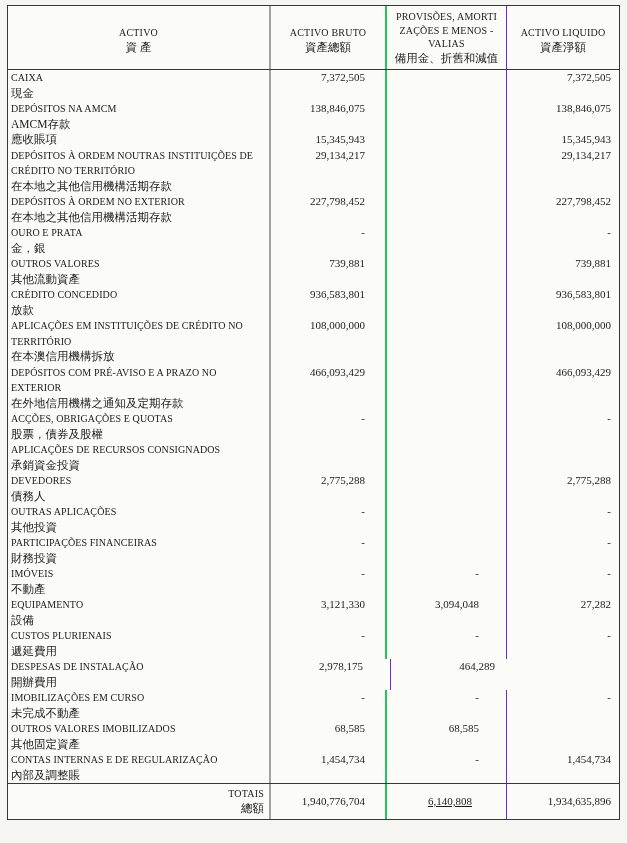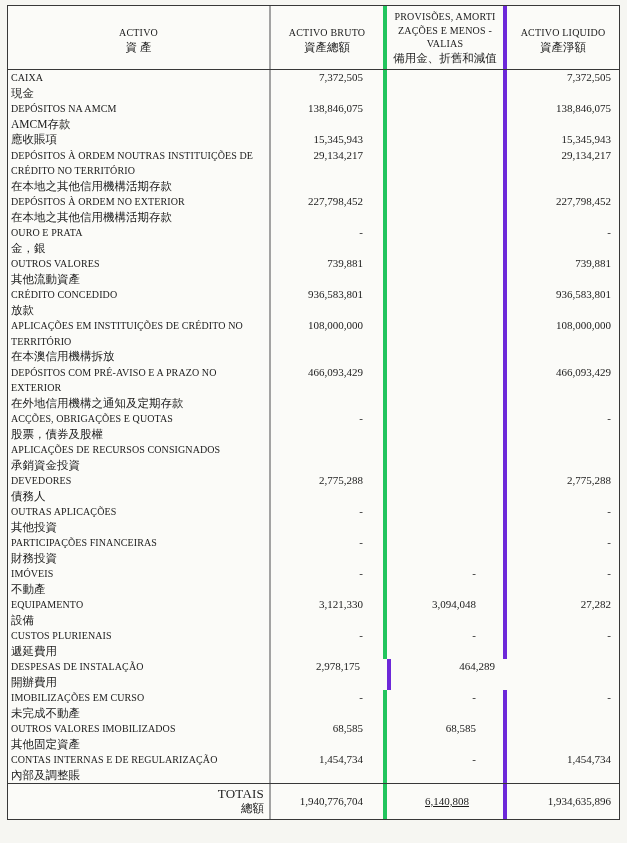--- a/index.html
+++ b/index.html
@@ -11,22 +11,22 @@
     position:relative;
     overflow:hidden;
   }
   .sheet {
     position:absolute; left:7px; top:5px; width:613px;
     border:1px solid #383838;
     background:#fbfbf8;
   }
   .cell { flex:0 0 auto; }
   .c-name  { width:263px; border-right:2px solid #a3a3a3; }
-  .c-bruto { width:116px; border-right:4px solid #22c55e; }
-  .c-prov  { width:120px; border-right:4px solid #6d28d9; }
+  .c-bruto { width:116px; border-right:2px solid #22c55e; }
+  .c-prov  { width:120px; border-right:1px solid #6d28d9; }
   .c-liq   { width:112px; }
 
   
   .header { display:flex; height:64px; border-bottom:1px solid #383838; }
   .header .cell { display:flex; flex-direction:column; justify-content:center; text-align:center; padding:6px 2px 0 2px; }
   .header .h-prov { justify-content:flex-start; padding-top:4px; }
   .h-pt { font-size:10px; line-height:13.5px; letter-spacing:0.2px; }
   .h-zh { font-size:11.5px; line-height:15px; }
 
   
@@ -36,21 +36,21 @@
   .zh { font-size:11.5px; line-height:15.5px; }
   .num { text-align:right; font-size:11px; line-height:15.5px; }
   .body-row .c-bruto { padding-right:20px; }
   .body-row .c-prov  { padding-right:27px; }
   .body-row .c-liq   { padding-right:8px; }
 
   
   .totals { display:flex; height:36px; border-top:1px solid #383838; }
   .totals .cell { display:flex; flex-direction:column; justify-content:center; }
   .totals .c-name { align-items:flex-end; padding-right:5px; }
-  .t-pt { font-size:13px; line-height:14px; letter-spacing:0.2px; }
+  .t-pt { font-size:10px; line-height:14px; letter-spacing:0.2px; }
   .t-zh { font-size:11.5px; line-height:15px; }
   .totals .c-bruto { padding-right:20px;text-align:right; }
   .totals .c-prov  { padding-right:34px;text-decoration:underline; }
   .totals .c-liq   { padding-right:8px; }
 </style>
 </head>
 <body>
 
 <div class="sheet">
 

